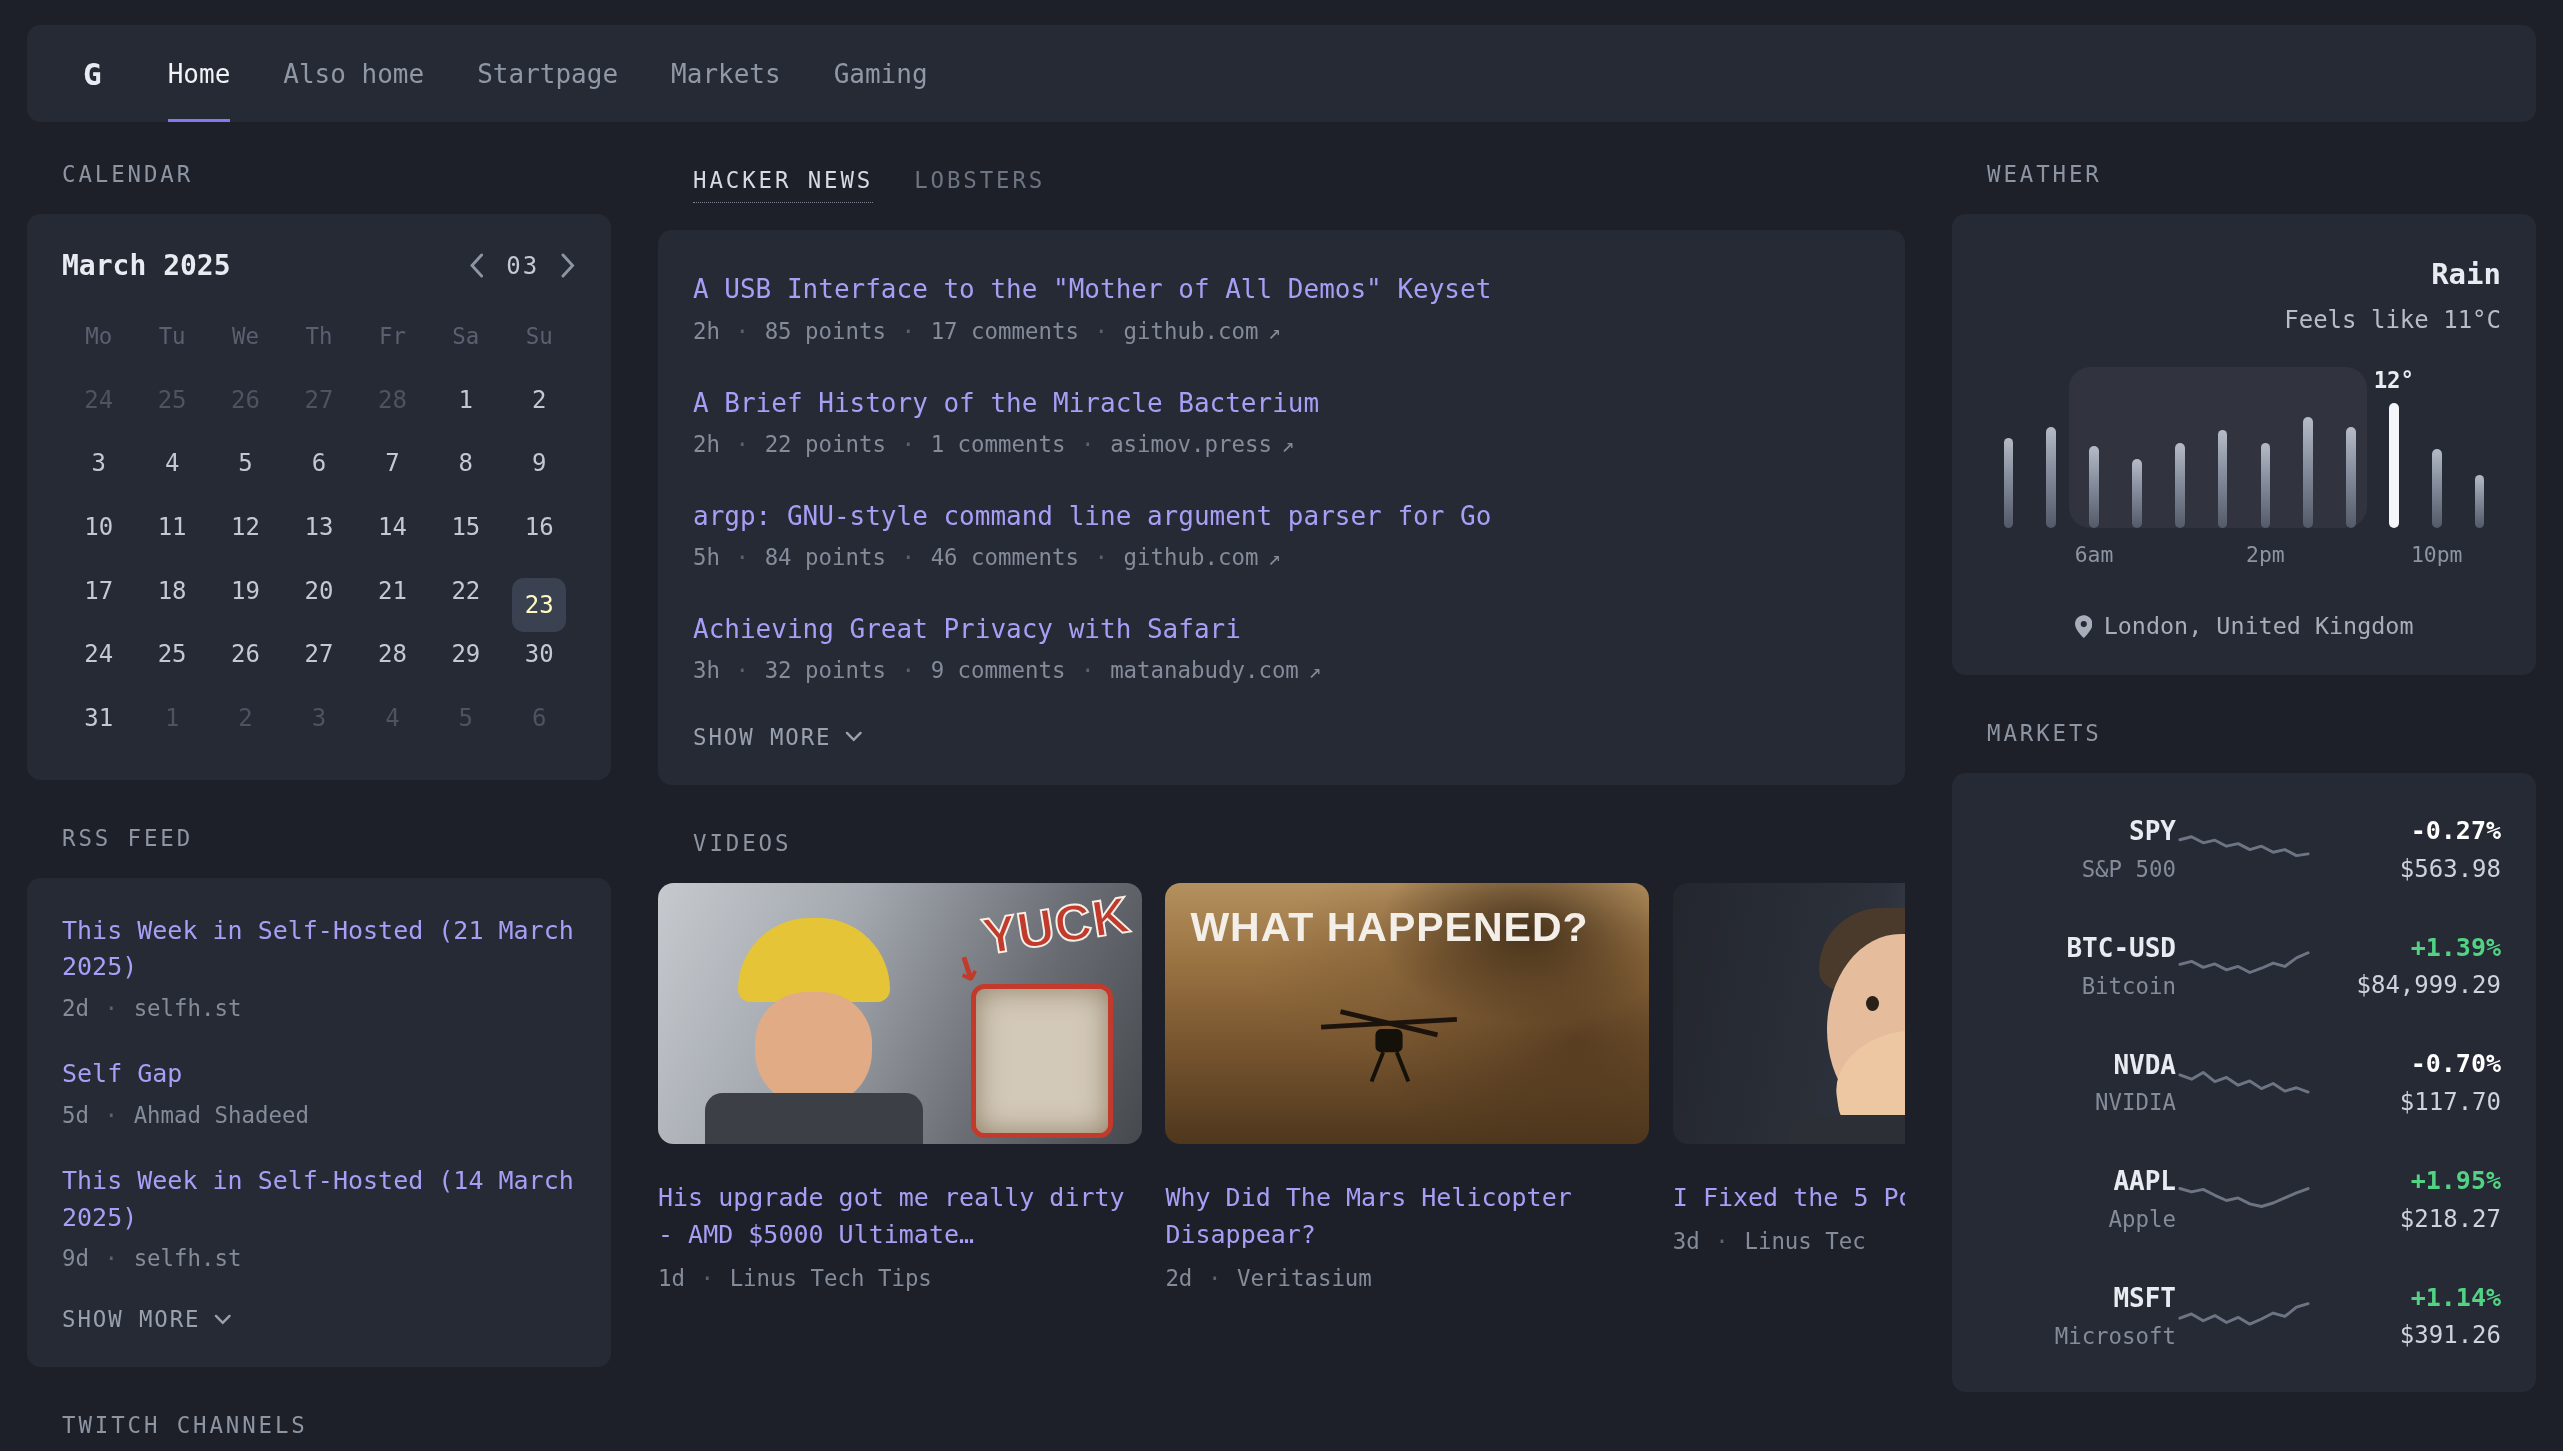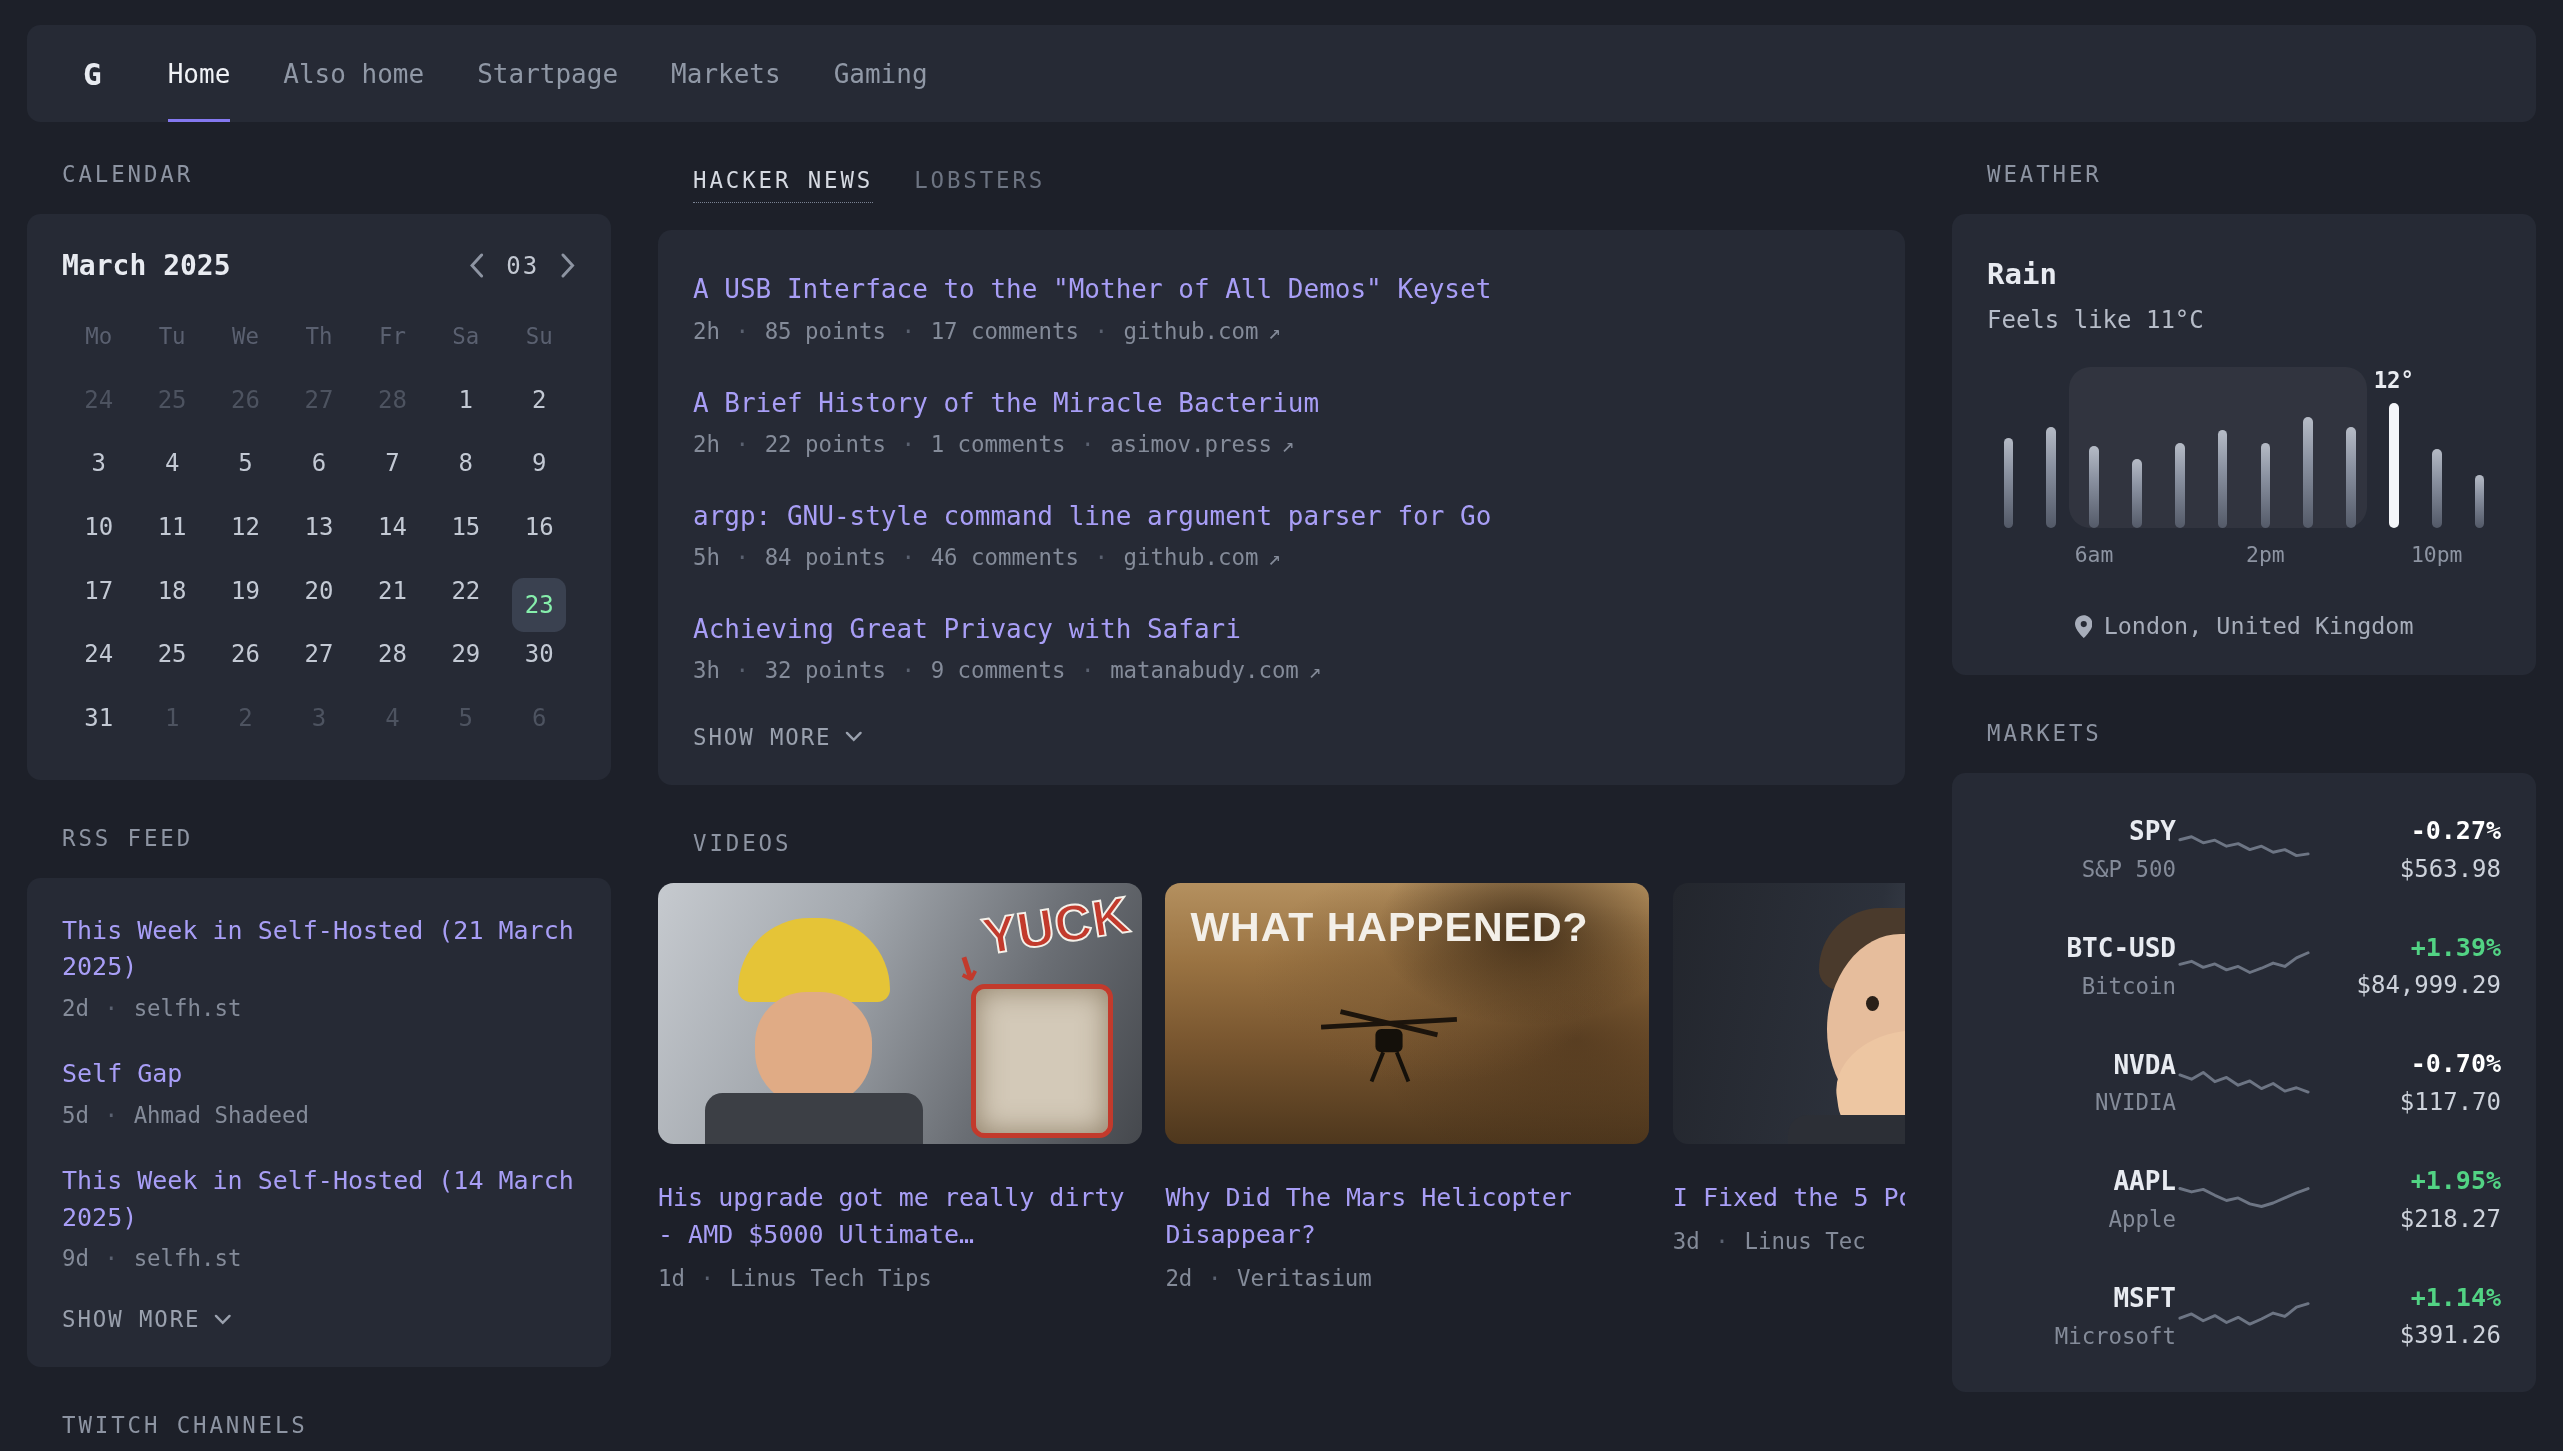--- a/index.html
+++ b/index.html
@@ -36,21 +36,21 @@
   .cal-header{display:flex;justify-content:space-between;align-items:center;margin-bottom:27px;}
   .cal-month{font-size:28px;font-weight:bold;color:#e8ebf1;}
   .cal-controls{display:flex;align-items:center;gap:21.4px;}
   .cal-chevron{color:#8d94a2;display:flex;align-items:center;}
   .cal-number{font-size:24px;color:#c3c8d2;letter-spacing:1.9px;}
   .cal-grid{display:grid;grid-template-columns:repeat(7,1fr);row-gap:9.7px;}
   .cal-cell{height:54px;display:flex;align-items:center;justify-content:center;font-size:24px;color:#c3c9d4;}
   .cal-cell.weekday{color:#5a6070;font-size:22.4px;}
   .cal-cell.out span{color:#4d5360;}
   .cal-cell span{display:flex;align-items:center;justify-content:center;width:54px;height:54px;}
-  .cal-cell span.sel{background:#3a4150;border-radius:11.7px;color:#86efac;margin-top:28px;}
+  .cal-cell span.sel{background:#3a4150;border-radius:11.7px;color:#fef9c3;margin-top:28px;}
 
   
   .item-title{display:block;color:#a89ef6;text-decoration:none;}
   .meta{margin-top:9.7px;font-size:22.4px;color:#848b99;display:flex;flex-wrap:wrap;align-items:center;}
   .meta .meta-part + .meta-part::before{content:"·";margin:0 15.6px;color:#5a6170;}
   .ext-arrow{margin-left:9.7px;font-size:21.4px;}
 
   .rss-item{margin-bottom:35px;}
   .rss-item .item-title{font-size:25px;line-height:1.45;}
   .show-more{display:flex;align-items:center;gap:13.6px;color:#9aa1ae;font-size:22.4px;letter-spacing:1.9px;margin-top:5.8px;}
@@ -91,21 +91,21 @@
 
   .thumb.face3{background:linear-gradient(100deg,#23262d 0%,#2c313b 40%,#535a66 72%,#7c828e 100%);}
   .f3-hair{position:absolute;left:146px;top:25px;width:175px;height:82px;background:#4a3a2c;border-radius:88px 88px 29px 29px;}
   .f3-face{position:absolute;left:154px;top:51px;width:160px;height:191px;background:#e6bd9c;border-radius:46%/50%;}
   .f3-eye{position:absolute;width:13.6px;height:15.6px;background:#2a2018;border-radius:50%;top:113px;}
   .f3-eye.l{left:193px;}
   .f3-hand{position:absolute;left:163px;top:148px;width:146px;height:109px;background:#edc6a2;border-radius:50% 50% 40% 40%;transform:rotate(-8deg);}
   .f3-body{position:absolute;left:115px;top:232px;width:257px;height:58px;background:#2c2f36;border-radius:19.5px 19.5px 0 0;}
 
   
-  .weather-card{text-align:left;}
+  .weather-card{text-align:right;}
   .weather-cond{font-size:29px;font-weight:bold;color:#e8ebf1;margin-top:7.8px;}
   .weather-feels{font-size:24px;color:#b6bcc8;margin-top:15.6px;}
   .weather-chart{position:relative;height:204px;margin-top:33px;}
   .weather-highlight{position:absolute;left:16%;width:58%;top:0;bottom:43px;background:rgba(255,255,255,0.05);border-radius:21.4px;}
   .bars{position:absolute;left:0;right:0;top:0;bottom:43px;display:flex;}
   .bar-slot{flex:1;display:flex;flex-direction:column;align-items:center;justify-content:flex-end;position:relative;}
   .bar{width:9.7px;border-radius:5.8px;background:linear-gradient(180deg,#cdd3de 0%,#9aa2b2 40%,#5a6170 100%);opacity:.85;}
   .bar.now{background:#f4f6fa;opacity:1;}
   .bar-label{font-size:22.4px;font-weight:bold;color:#e9ecf1;margin-bottom:9.7px;white-space:nowrap;}
   .bar-time{position:absolute;top:100%;margin-top:13.6px;font-size:21.4px;color:#8d94a2;white-space:nowrap;}

